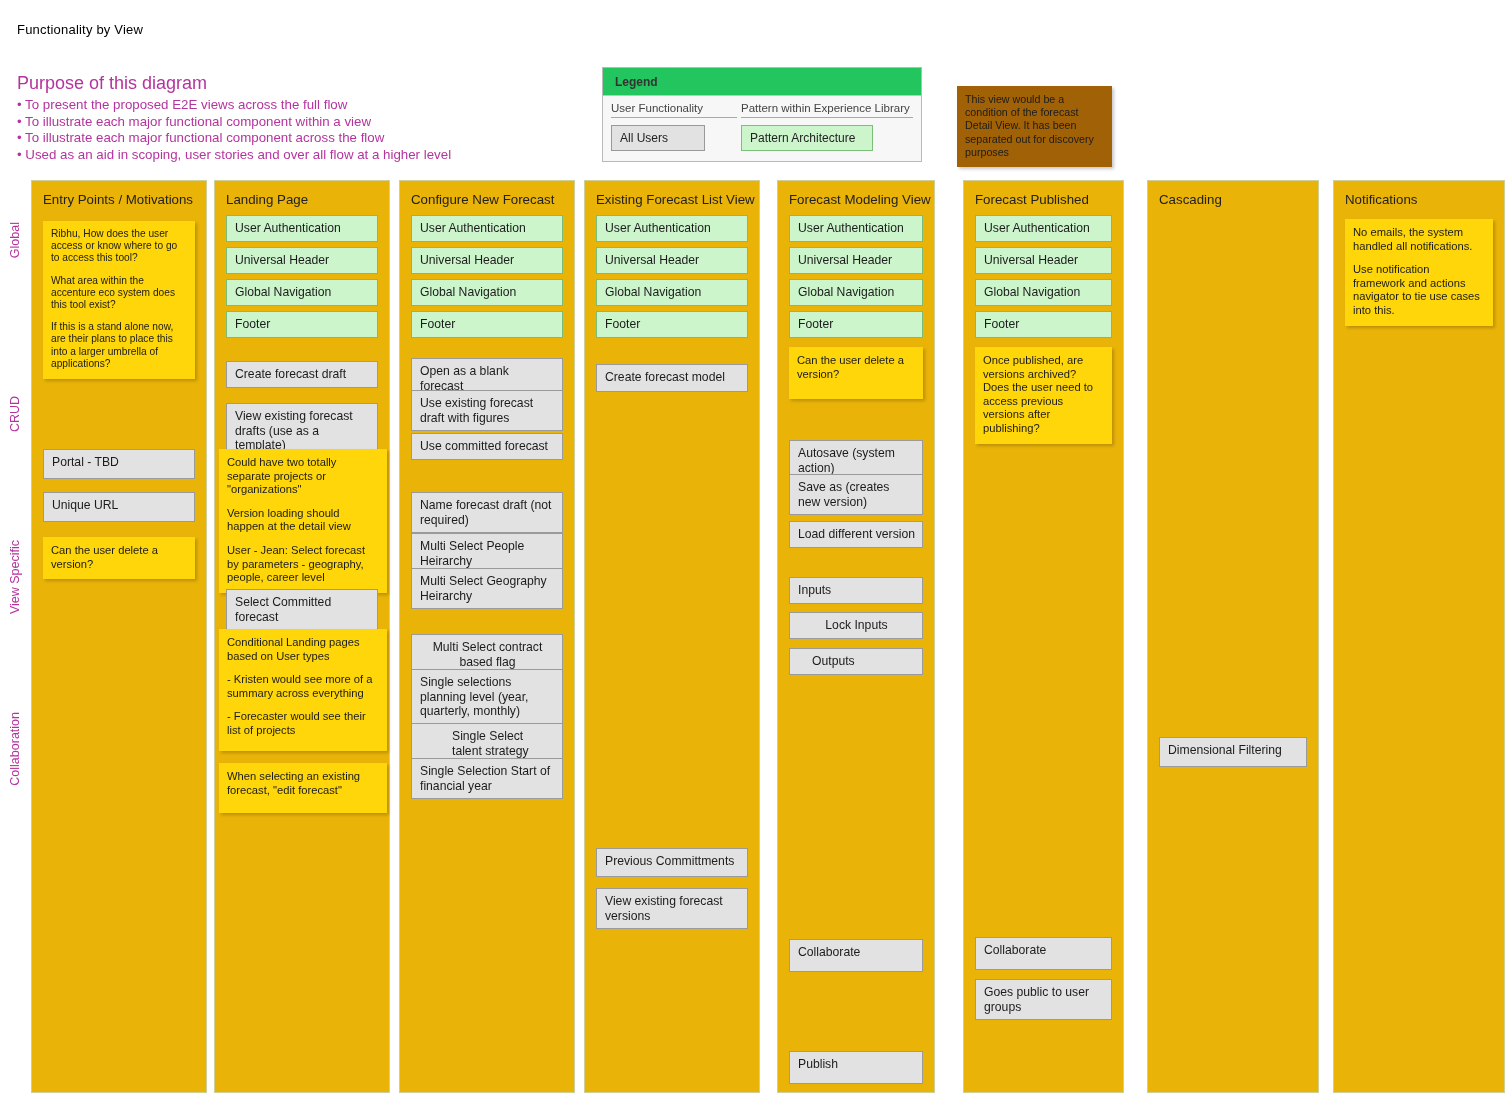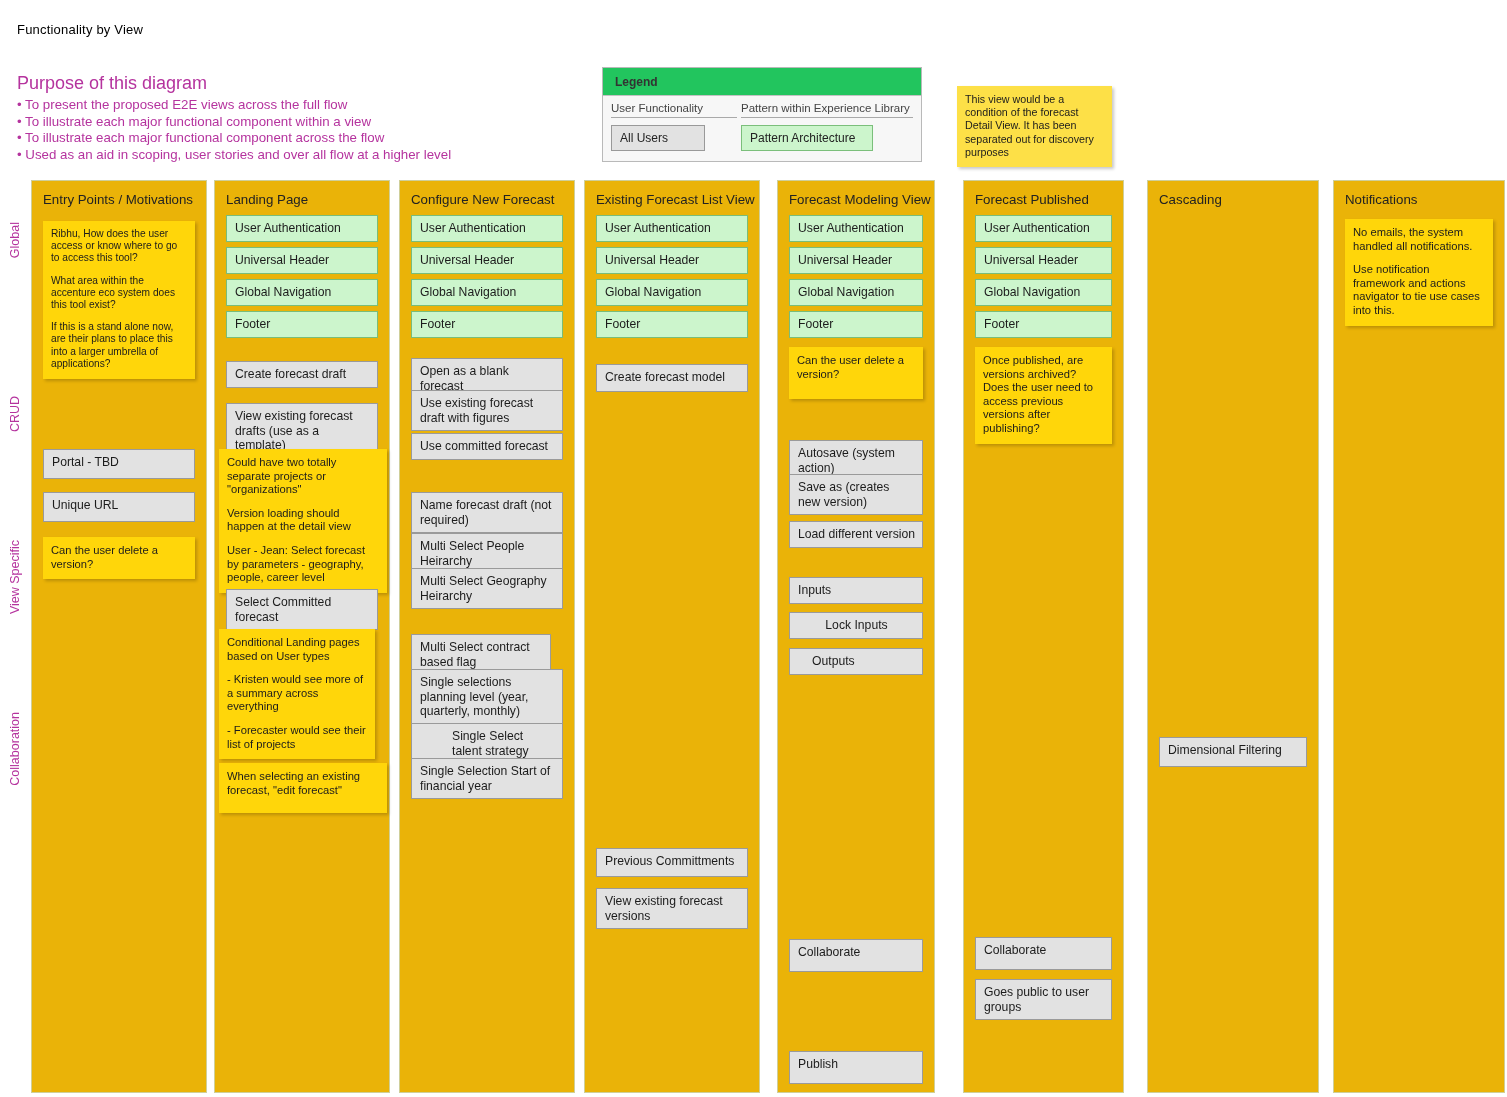--- a/index.html
+++ b/index.html
@@ -50,21 +50,21 @@
     margin-top: 7px; height: 26px; line-height: 25px;
     border: 1px solid #999; font-size: 12px; color: #222;
     padding-left: 8px;
   }
   .legend-chip.gray { background: #e2e2e2; width: 94px; }
   .legend-chip.green { background: #ccf5cc; border-color: #7bbf7b; width: 132px; }
 
   
   .top-note {
     position: absolute; left: 957px; top: 86px; width: 155px;
-    background: #fde047; color: #1c1c1c; font-size: 10.7px;
+    background: #a16207; color: #1c1c1c; font-size: 10.7px;
     line-height: 13.2px; padding: 7px 8px 8px 8px;
     box-shadow: 2px 2px 3px rgba(0,0,0,.22);
   }
 
   
   .rowlabel {
     position: absolute; left: 8px;
     font-size: 12.5px; color: #b5339e;
     writing-mode: vertical-rl; transform: rotate(180deg);
     white-space: nowrap;
@@ -155,21 +155,21 @@
         <div class="item green" style="top: 98px; width: 152px; min-height: 27px;">Global Navigation</div>
         <div class="item green" style="top: 130px; width: 152px; min-height: 27px;">Footer</div>
         <div class="item" style="top: 180px; width: 152px; min-height: 27px;">Create forecast draft</div>
         <div class="item" style="top: 222px; width: 152px; min-height: 36px;">View existing forecast drafts (use as a template)</div>
         <div class="note" style="top: 268px; left: 4px; width: 168px; min-height: 120px;">
           <p>Could have two totally separate projects or "organizations"</p>
           <p>Version loading should happen at the detail view</p>
           <p>User - Jean: Select forecast by parameters - geography, people, career level</p>
         </div>
         <div class="item" style="top: 408px; width: 152px; min-height: 27px;">Select Committed forecast</div>
-        <div class="note" style="top: 448px; left: 4px; width: 156px; min-height: 122px;">
+        <div class="note" style="top: 448px; left: 4px; width: 168px; min-height: 122px;">
           <p>Conditional Landing pages based on User types</p>
           <p>- Kristen would see more of a summary across everything</p>
           <p>- Forecaster would see their list of projects</p>
         </div>
         <div class="note" style="top: 582px; left: 4px; width: 168px; min-height: 50px;">
           <p>When selecting an existing forecast, "edit forecast"</p>
         </div>
       </div>
       <div class="col" style="left: 399px; width: 176px;">
         <div class="col-title">Configure New Forecast</div>
@@ -177,21 +177,21 @@
         <div class="item green" style="top: 66px; width: 152px; min-height: 27px;">Universal Header</div>
         <div class="item green" style="top: 98px; width: 152px; min-height: 27px;">Global Navigation</div>
         <div class="item green" style="top: 130px; width: 152px; min-height: 27px;">Footer</div>
         <div class="item" style="top: 177px; width: 152px; min-height: 27px;">Open as a blank forecast</div>
         <div class="item" style="top: 209px; width: 152px; min-height: 36px;">Use existing forecast draft with figures</div>
         <div class="item" style="top: 252px; width: 152px; min-height: 27px;">Use committed forecast</div>
         <div class="item" style="top: 311px; width: 152px; min-height: 36px;">Name forecast draft (not required)</div>
         <div class="item" style="top: 352px; width: 152px; min-height: 34px;">Multi Select People Heirarchy</div>
         <div class="item" style="top: 387px; width: 152px; min-height: 34px;">Multi Select Geography Heirarchy</div>
         <div class="item" style="top: 442px; width: 131px; min-height: 25px; margin-top: 32px;">Multi Select Career Track</div>
-        <div class="item" style="top: 453px; width: 140px; min-height: 34px;">Multi Select contract based flag</div>
+        <div class="item" style="top: 453px; width: 152px; min-height: 34px; text-align: center;">Multi Select contract based flag</div>
         <div class="item" style="top: 488px; width: 152px; min-height: 50px;">Single selections planning level (year, quarterly, monthly)</div>
         <div class="item" style="top: 542px; width: 152px; min-height: 34px; padding-left: 40px;">Single Select talent strategy guideline (TSG)</div>
         <div class="item" style="top: 577px; width: 152px; min-height: 34px;">Single Selection Start of financial year</div>
       </div>
       <div class="col" style="left: 584px; width: 176px;">
         <div class="col-title">Existing Forecast List View</div>
         <div class="item green" style="top: 34px; width: 152px; min-height: 27px;">User Authentication</div>
         <div class="item green" style="top: 66px; width: 152px; min-height: 27px;">Universal Header</div>
         <div class="item green" style="top: 98px; width: 152px; min-height: 27px;">Global Navigation</div>
         <div class="item green" style="top: 130px; width: 152px; min-height: 27px;">Footer</div>

